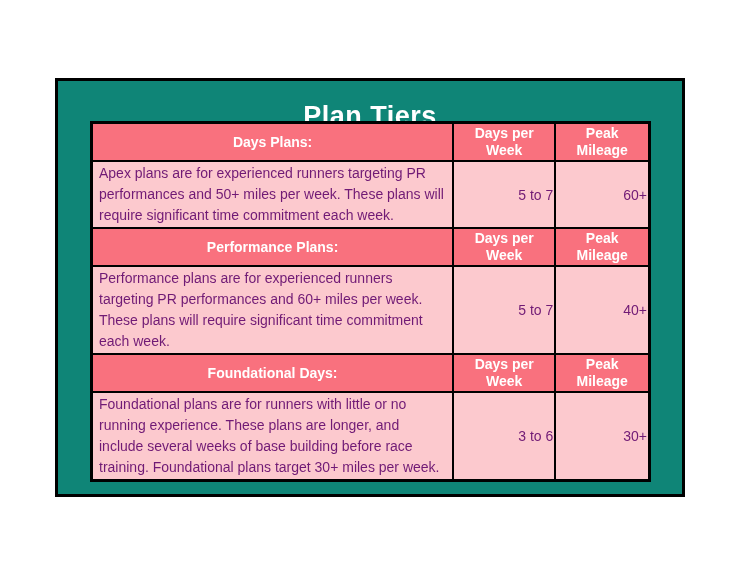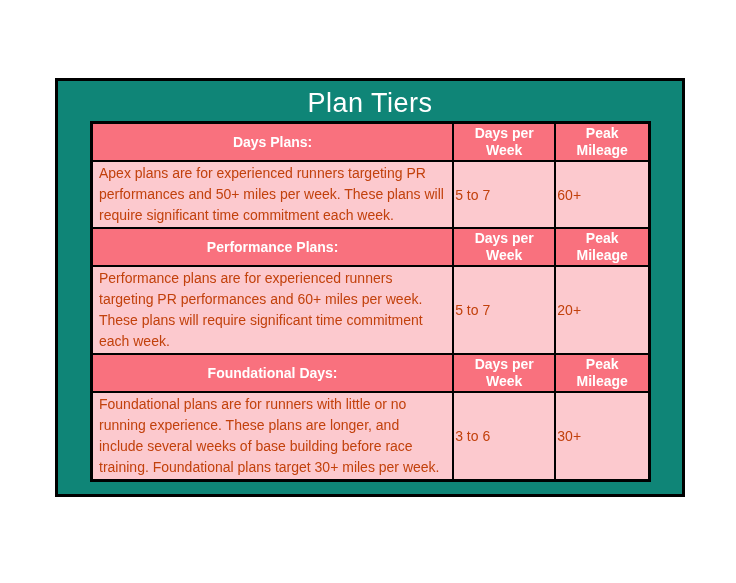--- a/index.html
+++ b/index.html
@@ -19,25 +19,25 @@
     position: absolute;
     left: 55px;
     top: 78px;
     width: 624px;
     height: 413px;
     background: #0F8577;
     border: 3px solid #000000;
   }
   .title {
     margin: 0;
-    padding-top: 7px;
+    padding-top: 20px;
     text-align: center;
     color: #ffffff;
     font-size: 27px;
-    font-weight: 400;
+    font-weight: 700;
     letter-spacing: 0.5px;
   }
   table.plans {
     position: absolute;
     left: 32px;
     top: 40px;
     width: 561px;
     border-collapse: collapse;
     table-layout: fixed;
     border: 3px solid #000000;
@@ -55,31 +55,31 @@
     color: #ffffff;
     font-weight: bold;
     font-size: 14px;
     text-align: center;
     height: 17px;
     padding: 1px 2px;
     line-height: 17px;
   }
   tr.body td {
     background: #FCC9CE;
-    color: #c2410c;
+    color: #701a75;
     font-size: 14px;
     vertical-align: middle;
   }
   tr.body td.desc {
     text-align: left;
     padding: 1px 6px;
     line-height: 21px;
   }
   tr.body td.val {
-    text-align: left;
+    text-align: right;
   }
   tr.body.h3 td { height: 60px; }
   tr.body.h4 td { height: 79px; }
 </style>
 </head>
 <body>
 
 <div class="stage">
   <div class="board">
     <h1 class="title">Plan Tiers</h1>
@@ -104,21 +104,21 @@
         </tr>
 
         <tr class="hdr">
           <td>Performance Plans:</td>
           <td>Days per Week</td>
           <td>Peak Mileage</td>
         </tr>
         <tr class="body h3">
           <td class="desc">Performance plans are for experienced runners targeting PR performances and 60+ miles per week. These plans will require significant time commitment each week.</td>
           <td class="val">5 to 7</td>
-          <td class="val">20+</td>
+          <td class="val">40+</td>
         </tr>
 
 
         <tr class="hdr">
           <td>Foundational Days:</td>
           <td>Days per Week</td>
           <td>Peak Mileage</td>
         </tr>
         <tr class="body h4">
           <td class="desc">Foundational plans are for runners with little or no running experience. These plans are longer, and include several weeks of base building before race training. Foundational plans target 30+ miles per week.</td>

